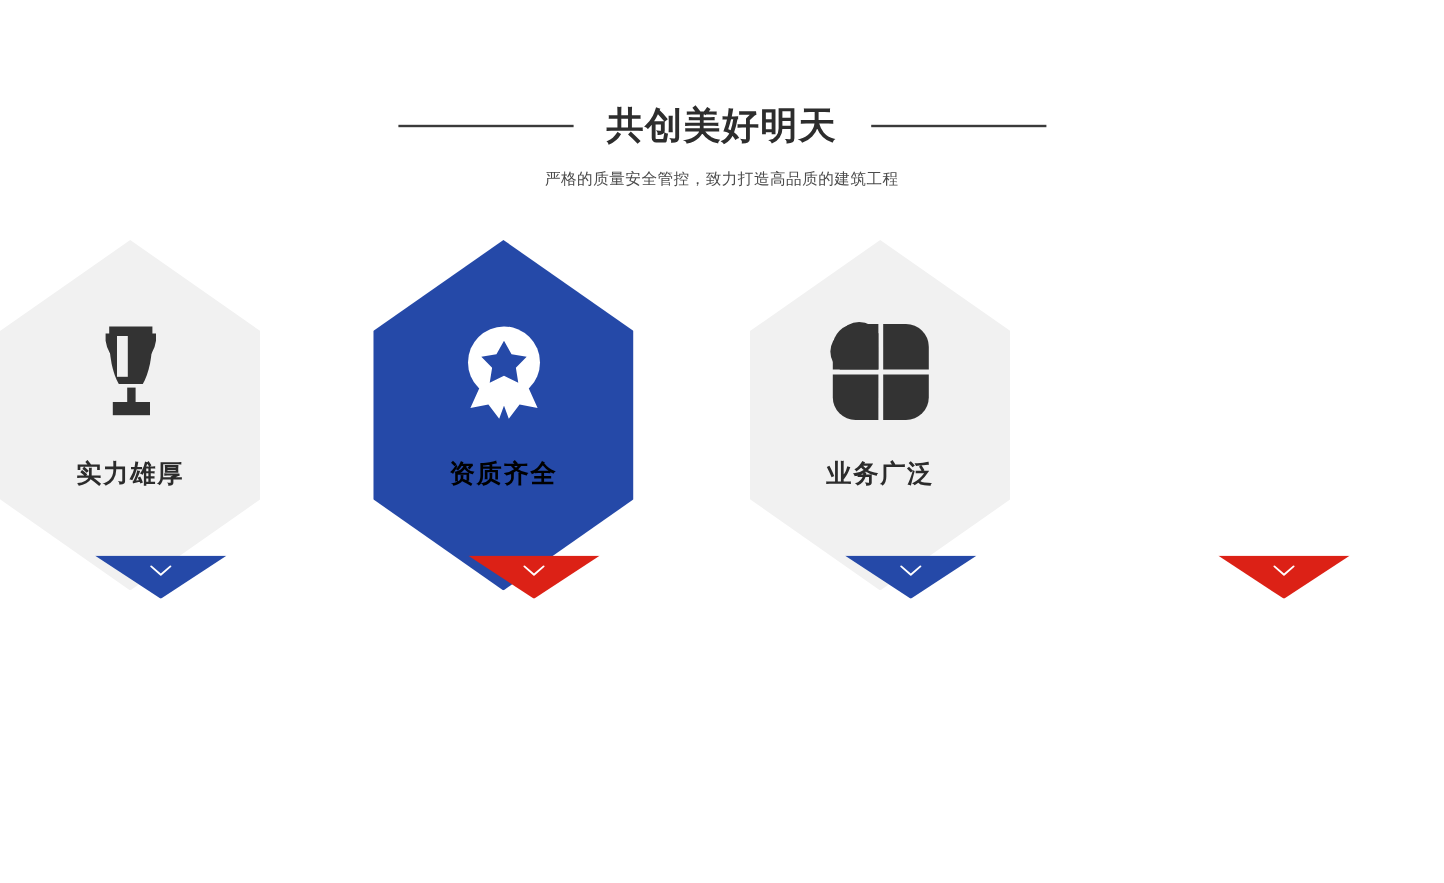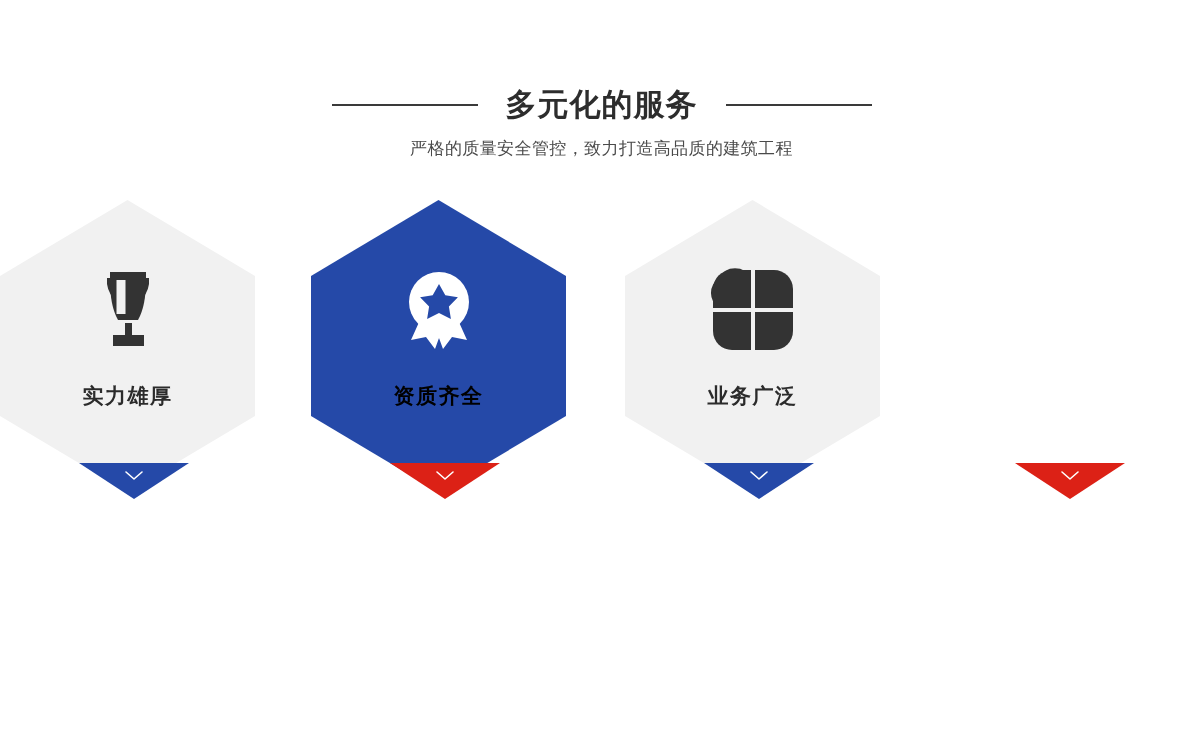--- a/index.html
+++ b/index.html
@@ -42,21 +42,21 @@
   .section-title {
     font-size: 31px;
     font-weight: bold;
     color: #2d2d2d;
     letter-spacing: 1px;
     line-height: 46px;
     white-space: nowrap;
   }
   .section-sub {
     margin-top: 9px;
-    font-size: 17px;
+    font-size: 13px;
     color: #4a4a4a;
     letter-spacing: 0.4px;
     line-height: 24px;
   }
 
   
   .cards {
     position: absolute;
     top: 200px;
     left: 0;
@@ -69,21 +69,21 @@
     width: 268px;
     height: 500px;
   }
   .card-0 { left: 0px; }
   .card-1 { left: 311px; }
   .card-2 { left: 625px; }
   .card-3 { left: 936px; }
 
   .hexwrap {
     position: relative;
-    width: 255px;
+    width: 217px;
     height: 292px;
     text-align: center;
   }
   .hex {
     position: absolute;
     inset: 0;
     clip-path: polygon(50% 0%, 100% 26%, 100% 74%, 50% 100%, 0% 74%, 0% 26%);
   }
   .hex.light { background: #f1f1f1; }
   .hex.dark  { background: #2549a8; }
@@ -144,21 +144,21 @@
   }
 </style>
 </head>
 <body>
 
 <div class="page">
 
   <div class="heading-block">
     <div class="title-row">
       <span class="rule"></span>
-      <span class="section-title">多元化的服务</span>
+      <span class="section-title">共创美好明天</span>
       <span class="rule"></span>
     </div>
     <div class="section-sub">严格的质量安全管控，致力打造高品质的建筑工程</div>
   </div>
 
   <div class="cards">
 
     <div class="card card-0">
       <div class="hexwrap">
         <div class="hex light"></div>

